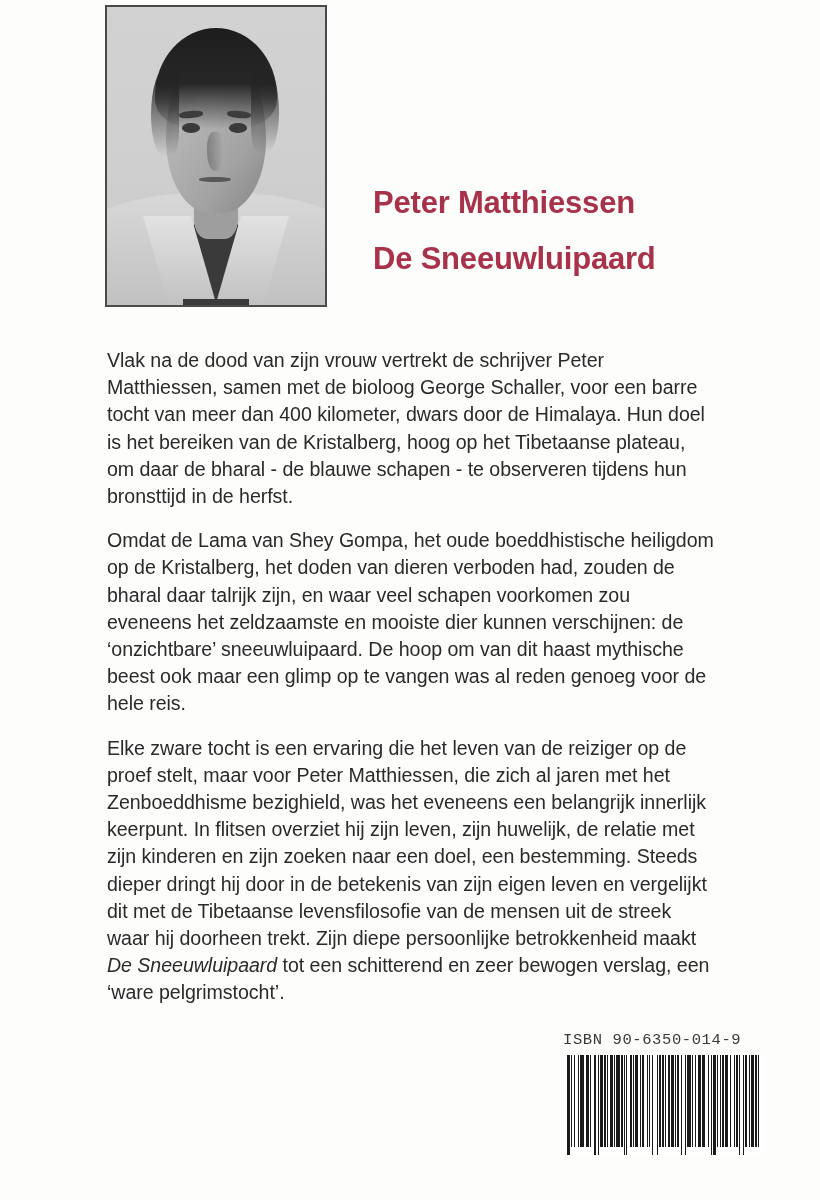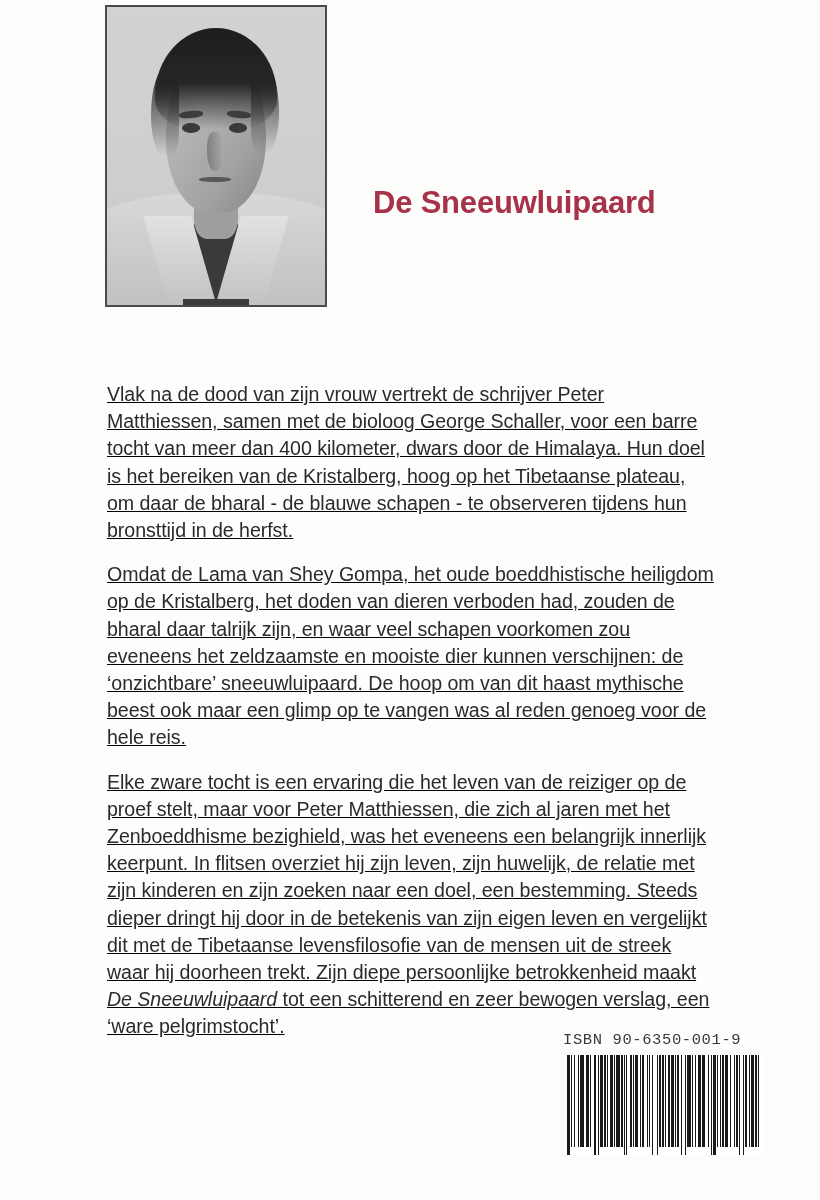--- a/index.html
+++ b/index.html
@@ -161,23 +161,22 @@
     font-weight: bold;
     letter-spacing: -0.2px;
     line-height: 56px;
     white-space: nowrap;
   }
 
   
   .blurb {
     position: absolute;
     left: 107px;
-    top: 381px;
+    top: 347px;
     width: 608px;
-    text-decoration: underline;
   }
   .blurb p {
     margin: 0 0 17px 0;
     font-size: 19.6px;
     line-height: 27.2px;
     color: #2a2a2a;
     letter-spacing: -0.05px;
   }
   .blurb p:last-child { margin-bottom: 0; }
   .blurb em { font-style: italic; }
@@ -238,30 +237,31 @@
       <div class="photo-brow-l"></div>
       <div class="photo-brow-r"></div>
       <div class="photo-eye-l"></div>
       <div class="photo-eye-r"></div>
       <div class="photo-nose"></div>
       <div class="photo-mouth"></div>
     </div>
   </div>
 
   <div class="title-block">
+    <div class="title-line" style="color: rgb(168, 50, 74);">Peter Matthiessen</div>
     <div class="title-line" style="color: rgb(168, 50, 74);">De Sneeuwluipaard</div>
   </div>
 
   <div class="blurb">
     <p>Vlak na de dood van zijn vrouw vertrekt de schrijver Peter Matthiessen, samen met de bioloog George Schaller, voor een barre tocht van meer dan 400 kilometer, dwars door de Himalaya. Hun doel is het bereiken van de Kristalberg, hoog op het Tibetaanse plateau, om daar de bharal - de blauwe schapen - te observeren tijdens hun bronsttijd in de herfst.</p>
     <p>Omdat de Lama van Shey Gompa, het oude boeddhistische heiligdom op de Kristalberg, het doden van dieren verboden had, zouden de bharal daar talrijk zijn, en waar veel schapen voorkomen zou eveneens het zeldzaamste en mooiste dier kunnen verschijnen: de ‘onzichtbare’ sneeuwluipaard. De hoop om van dit haast mythische beest ook maar een glimp op te vangen was al reden genoeg voor de hele reis.</p>
     <p><span>Elke zware tocht is een ervaring die het leven van de reiziger op de proef stelt, maar voor Peter Matthiessen, die zich al jaren met het Zenboeddhisme bezighield, was het eveneens een belangrijk innerlijk keerpunt. In flitsen overziet hij zijn leven, zijn huwelijk, de relatie met zijn kinderen en zijn zoeken naar een doel, een bestemming. Steeds dieper dringt hij door in de betekenis van zijn eigen leven en vergelijkt dit met de Tibetaanse levensfilosofie van de mensen uit de streek waar hij doorheen trekt. Zijn diepe persoonlijke betrokkenheid maakt </span><em>De Sneeuwluipaard</em><span> tot een schitterend en zeer bewogen verslag, een ‘ware pelgrimstocht’.</span></p>
   </div>
 
-  <div class="isbn-text">ISBN 90-6350-001-9</div>
+  <div class="isbn-text">ISBN 90-6350-014-9</div>
 
   <div class="barcode">
       <span style="width: 2.94px; height: 100px;"></span>
       <span style="width: 0.98px; height: 100px; background: transparent;"></span>
       <span style="width: 0.98px; height: 92px;"></span>
       <span style="width: 1.96px; height: 92px; background: transparent;"></span>
       <span style="width: 0.98px; height: 92px;"></span>
       <span style="width: 2.94px; height: 92px; background: transparent;"></span>
       <span style="width: 0.98px; height: 92px;"></span>
       <span style="width: 0.98px; height: 92px; background: transparent;"></span>

